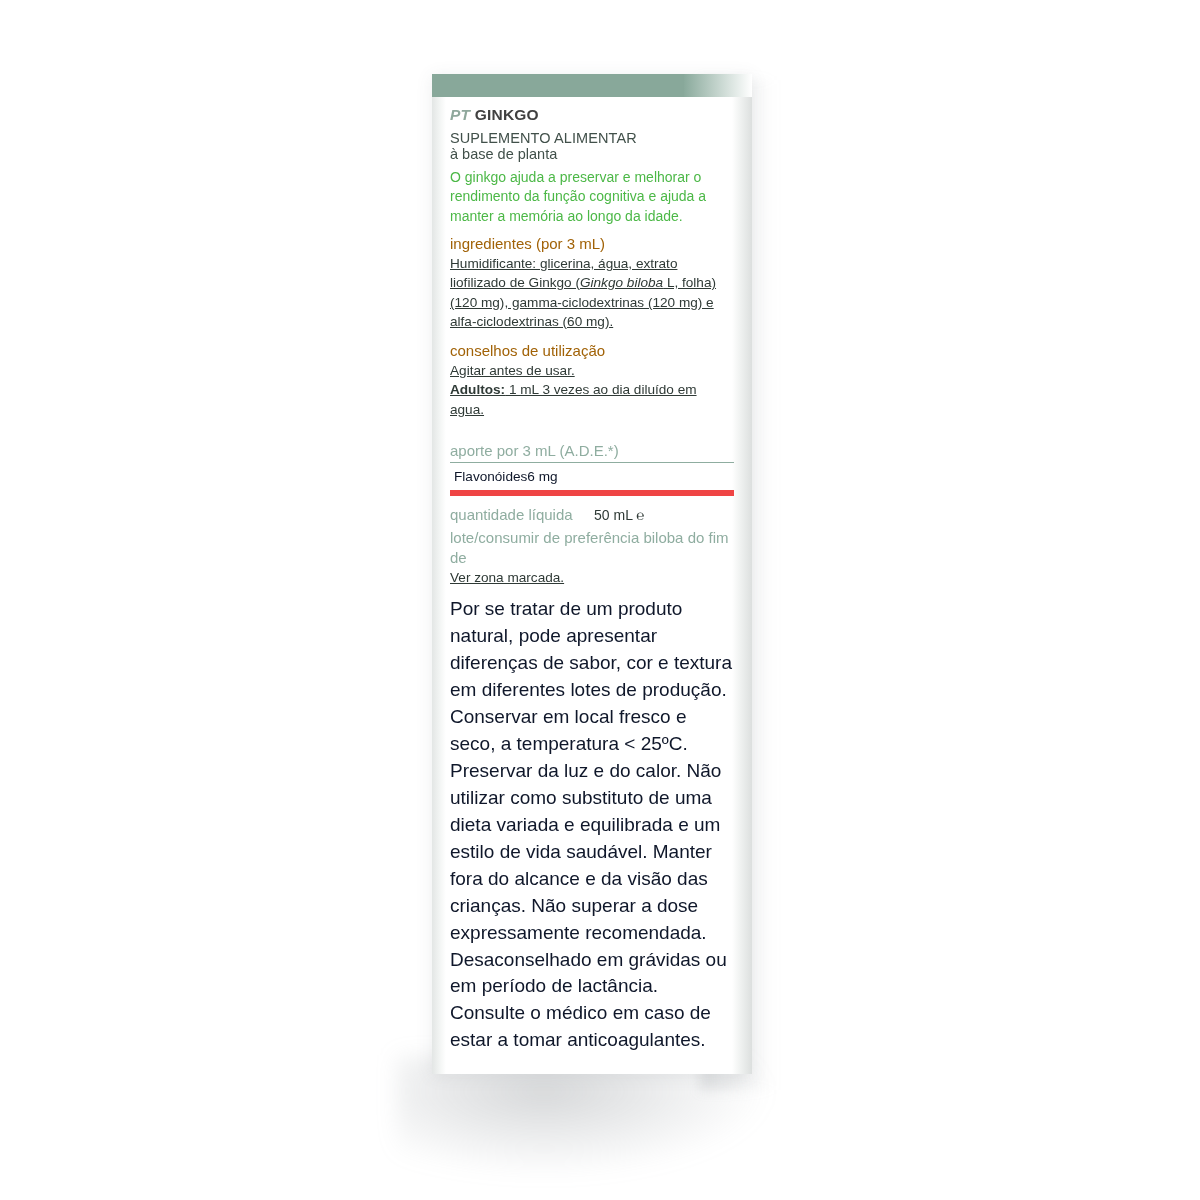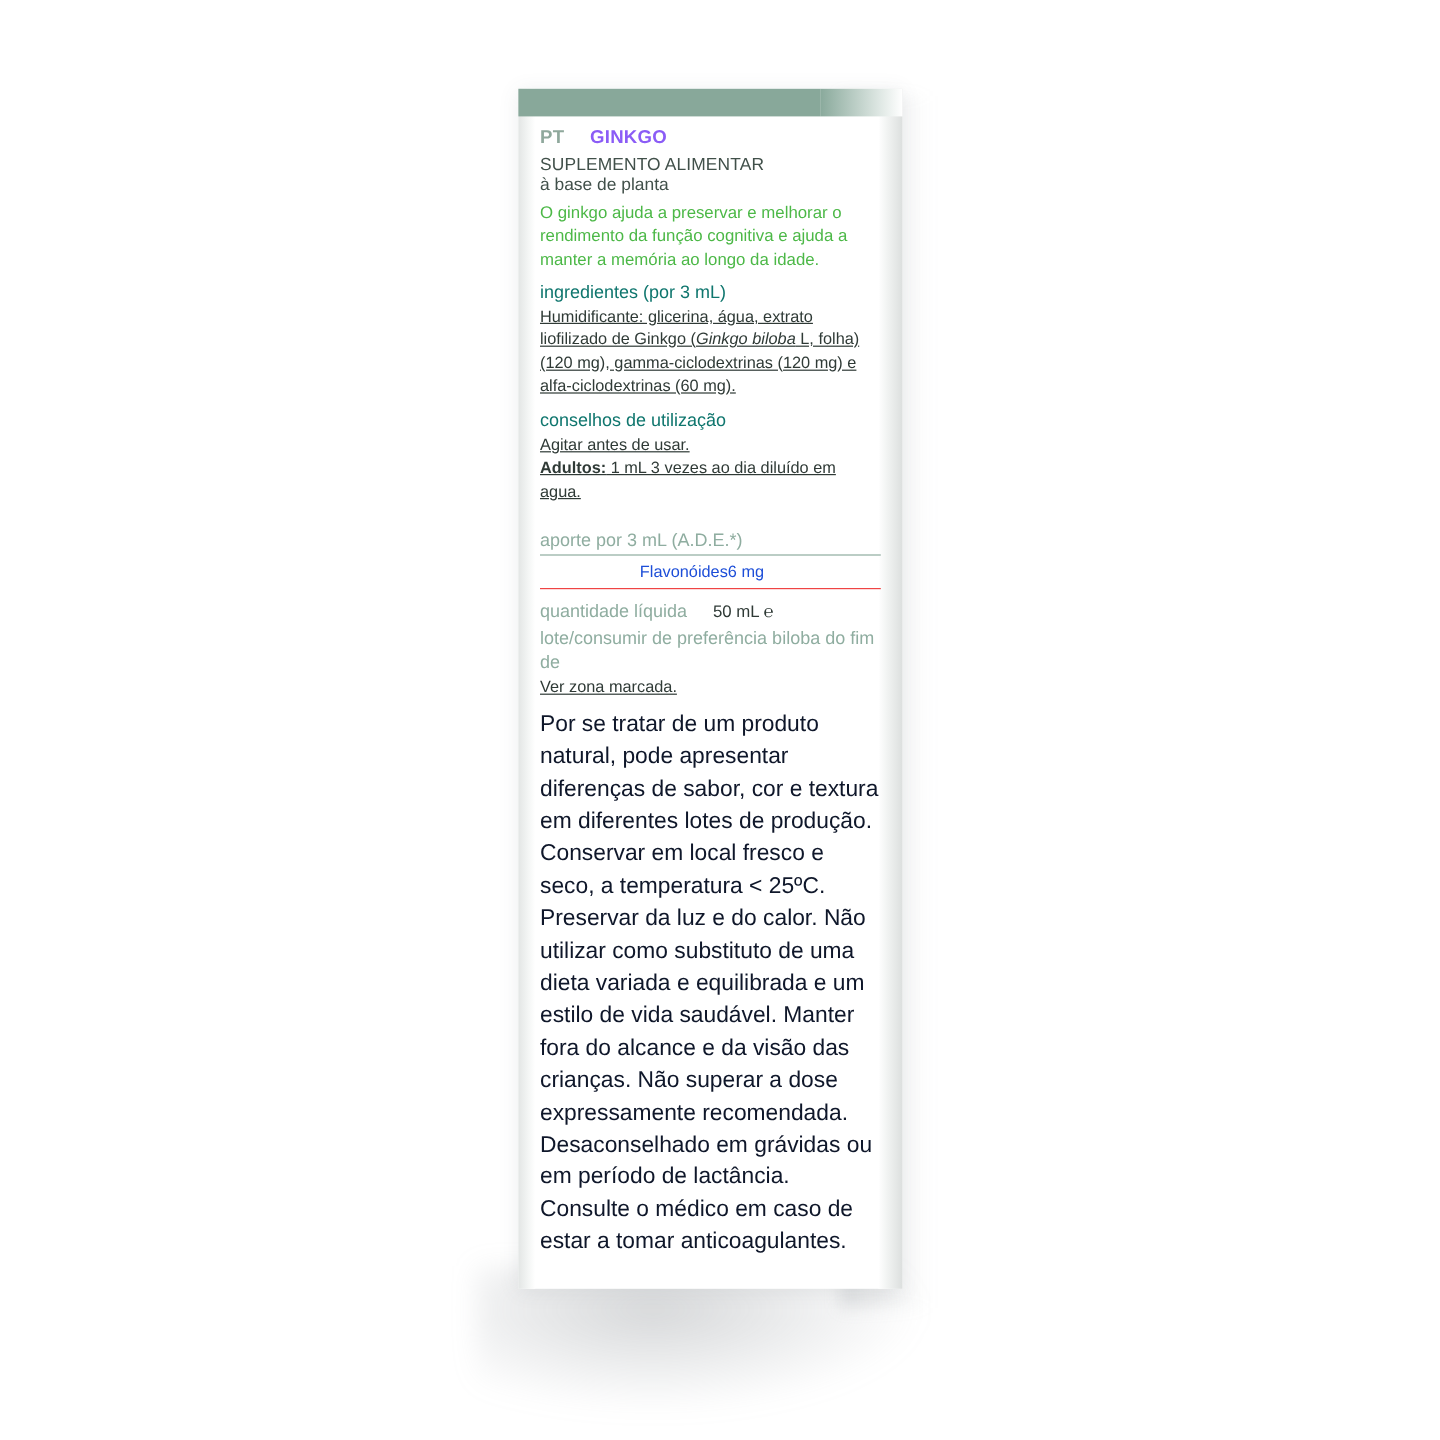--- a/index.html
+++ b/index.html
@@ -93,45 +93,45 @@
   
   .lang-title {
     font-size: 15.5px;
     letter-spacing: 0.2px;
     margin-bottom: 6px;
     color: #3f4a45;
   }
   .lang-title .lang {
     color: #8fa89c;
     font-weight: bold;
+    font-style: italic;
   }
   .lang-title .name {
-    color: #8b5cf6;
+    color: #404040;
     font-weight: bold;
-    margin-left: 17px;
   }
   .subtitle1 {
     font-size: 14.5px;
     color: #41504a;
     letter-spacing: 0.1px;
   }
   .subtitle2 {
     font-size: 14.5px;
     color: #41504a;
     margin-bottom: 6px;
   }
   .claim {
     font-size: 14px;
     color: #4cb847;
     line-height: 1.38;
     margin-bottom: 9px;
   }
   .section-head {
     font-size: 15px;
-    color: #0f766e;
+    color: #a16207;
     margin-top: 2px;
     margin-bottom: 2px;
   }
   .body-text {
     font-size: 13.6px;
     color: #2f3a36;
     line-height: 1.42;
     text-decoration: underline;
   }
   .body-text em { font-style: italic; }
@@ -141,25 +141,25 @@
   
   .table-head {
     font-size: 15px;
     color: #8fada0;
     padding-bottom: 3px;
     border-bottom: 1px solid #8fada0;
     margin-top: 14px;
   }
   .table-row {
     display: flex;
-    justify-content: center;
-    font-size: 13.6px;
-    color: #1d4ed8;
+    justify-content: flex-start;
+    font-size: 13.6px;
+    color: #0f172a;
     padding: 6px 0 6px 4px;
-    border-bottom: 1px solid #ef4444;
+    border-bottom: 6px solid #ef4444;
   }
   .table-row .val { padding-right: 18px; }
 
   .note {
     font-size: 13.6px;
     color: #2f3a36;
     line-height: 1.42;
     margin-top: 8px;
   }
 

